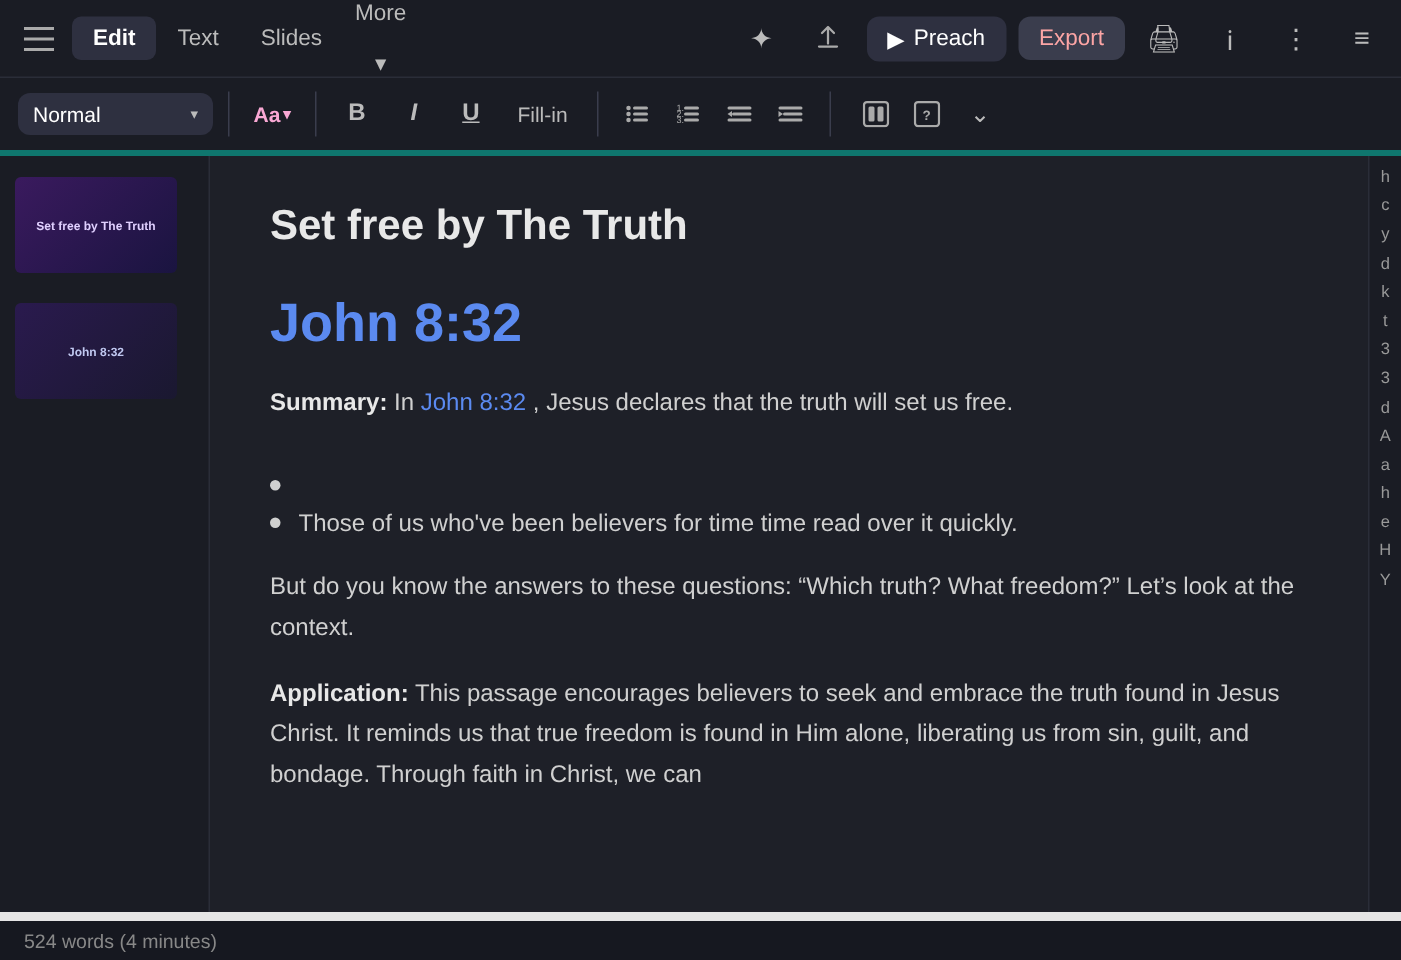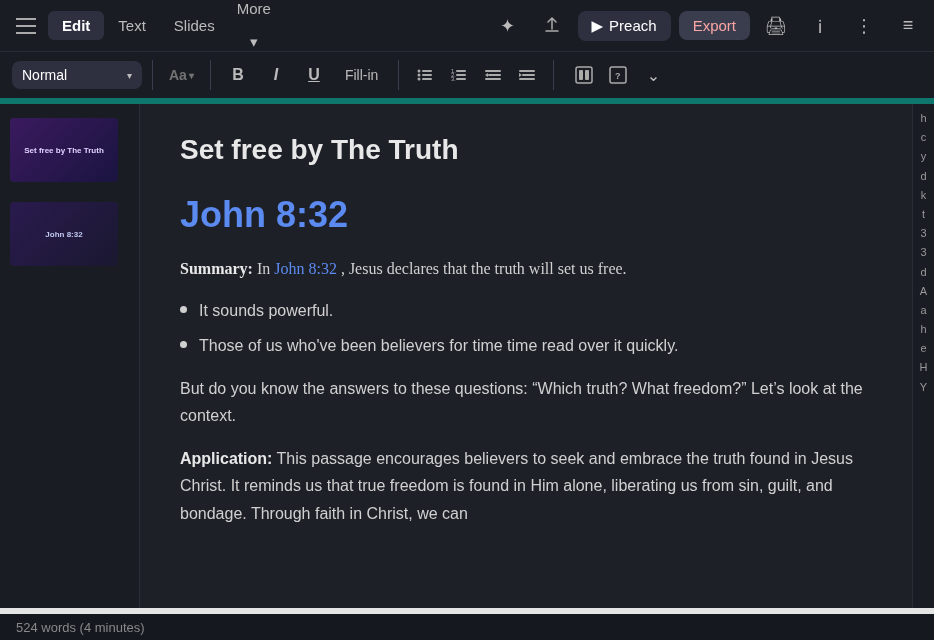--- a/index.html
+++ b/index.html
@@ -78,21 +78,21 @@
       color: #bbb; cursor: pointer; font-size: 15px; padding: 6px 8px; flex-direction: column;
     }
 
     
     .toolbar {
       display: flex;
       align-items: center;
       background: #1a1c24;
       height: 52px;
       padding: 0 12px;
-      border-bottom: 6px solid #0f766e;
+      border-bottom: 4px solid #0f766e;
       gap: 4px;
       flex-shrink: 0;
     }
     .style-select {
       display: flex; align-items: center;
       background: #2e3040;
       border-radius: 8px;
       padding: 6px 10px;
       min-width: 130px;
       cursor: pointer;
@@ -180,23 +180,22 @@
     }
     .scripture-ref {
       font-size: 36px;
       font-weight: 600;
       color: #5b8af0;
       margin-bottom: 20px;
     }
     .summary-text {
       font-size: 16px;
       color: #d0d0d0;
-      margin-bottom: 16px;
+      margin-bottom: 30px;
       line-height: 1.6;
-      font-family: Liberation Serif, serif;
     }
     .summary-text strong { color: #e8e8e8; font-weight: 700; }
     .summary-link { color: #5b8af0; }
     .bullet-list {
       list-style: none;
       margin: 0 0 16px 0;
       padding: 0;
     }
     .bullet-list li {
       display: flex; align-items: flex-start; gap: 12px;
@@ -289,21 +288,21 @@
     <div class="nav-icon-btn">≡</div>
   </div>
 </div>
 
 <div class="toolbar">
   <div class="style-select">
     <span class="style-select-label">Normal</span>
     <span class="style-select-arrow">▾</span>
   </div>
   <div class="toolbar-sep"></div>
-  <div class="toolbar-btn" style="font-size:14px; color:#737373; width:auto; padding:0 6px; gap:2px; display:flex; align-items:center;justify-content:space-between;">
+  <div class="toolbar-btn" style="font-size:14px; color:#f9a8d4; width:auto; padding:0 6px; gap:2px; display:flex; align-items:center;justify-content:space-between;">
     <span>Aa</span>
     <span style="font-size:10px;">▾</span>
   </div>
   <div class="toolbar-sep"></div>
   <div class="toolbar-btn">B</div>
   <div class="toolbar-btn" style="font-style:italic;">I</div>
   <div class="toolbar-btn" style="text-decoration:underline;">U</div>
   <div class="toolbar-fillin">Fill-in</div>
   <div class="toolbar-sep"></div>
   <div class="toolbar-list-group">
@@ -386,21 +385,20 @@
     <p class="summary-text">
       <strong>Summary:</strong>
       <span> In </span>
       <span class="summary-link">John 8:32</span>
       <span>, Jesus declares that the truth will set us free.</span>
     </p>
 
     <ul class="bullet-list">
       <li>
         <span class="bullet-dot"></span>
-        <span>It sounds powerful.</span>
       </li>
       <li>
         <span class="bullet-dot"></span>
         <span>Those of us who've been believers for time time read over it quickly.</span>
       </li>
     </ul>
 
     <p class="body-text">But do you know the answers to these questions: “Which truth? What freedom?” Let’s look at the context.</p>
 
     <p class="body-text">

